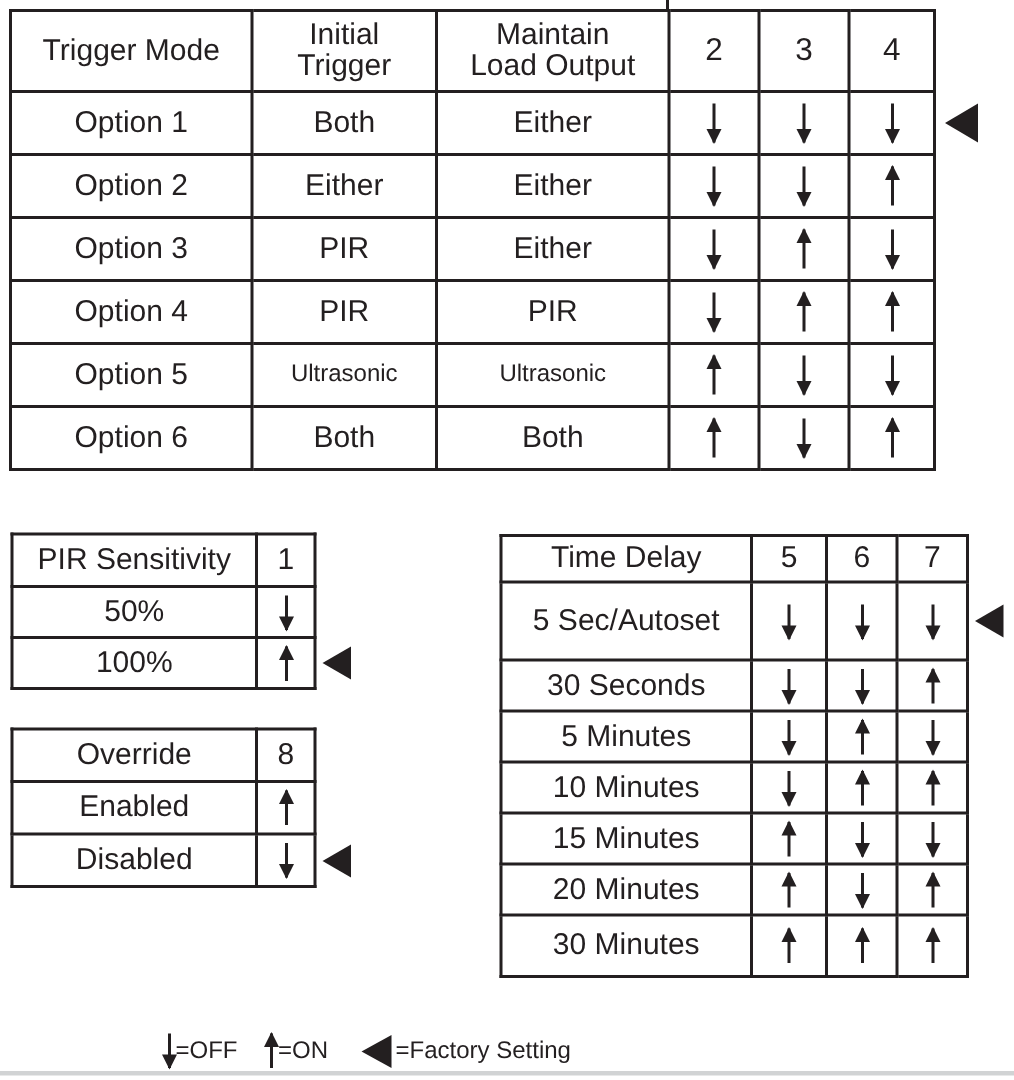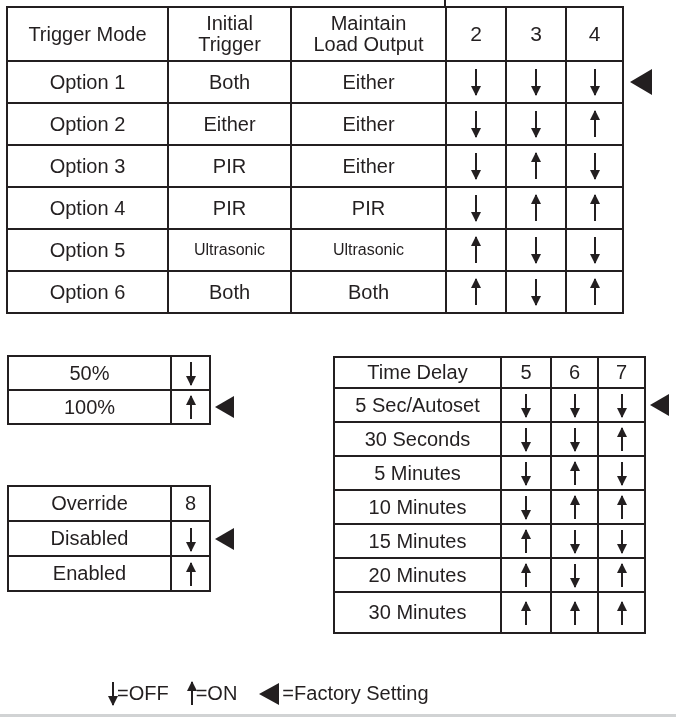--- a/index.html
+++ b/index.html
@@ -36,21 +36,21 @@
   
   .factory { display:none; position:absolute; left:100%; margin-left:8px; top:50%;
              transform:translateY(-50%); width:0; height:0;
              border-top:13px solid transparent; border-bottom:13px solid transparent;
              border-right:22px solid #231f20; }
   .factory[data-show="true"] { display:block; }
   .st .factory { border-top-width:11px; border-bottom-width:11px; border-right-width:19px; margin-left:6px; }
 
   
   .legend { position:absolute; left:112px; top:682px; height:30px;
-            display:flex; align-items:flex-start; gap:22px; font-size:20px; }
+            display:flex; align-items:flex-end; gap:22px; font-size:16px; }
   .legend-item { display:flex; align-items:center; gap:3px; }
   .legend .arrow { height:23px; }
   .tri { display:inline-block; width:0; height:0;
          border-top:11px solid transparent; border-bottom:11px solid transparent;
          border-right:20px solid #231f20; }
 
   .bottom-rule { position:absolute; left:0; top:714px; width:676px; height:3px; background:#d1d3d4; }
   .artifact { position:absolute; left:444px; top:0; width:2px; height:7px; background:#231f20; }
 </style>
 </head>
@@ -130,20 +130,24 @@
     </tr>
   </tbody>
     </table>
 
   <table class="tbl st pir">
     <colgroup>
         <col style="width:163px">
         <col style="width:39px">
       </colgroup>
     <tbody>
+        <tr style="height:35px">
+      <td>PIR Sensitivity</td>
+      <td>1</td>
+    </tr>
     <tr style="height:34px">
       <td>50%</td>
       <td><span class="arrow" data-dir="down"></span></td>
     </tr>
     <tr style="height:34px">
       <td>100%</td>
       <td><span class="arrow" data-dir="up"></span><span class="factory" data-show="true"></span></td>
     </tr>
   </tbody>
     </table>
@@ -152,45 +156,45 @@
     <colgroup>
         <col style="width:163px">
         <col style="width:39px">
       </colgroup>
     <tbody>
         <tr style="height:35px">
       <td>Override</td>
       <td>8</td>
     </tr>
     <tr style="height:35px">
+      <td>Enabled</td>
+      <td><span class="arrow" data-dir="up"></span></td>
+    </tr>
+    <tr style="height:35px">
       <td>Disabled</td>
       <td><span class="arrow" data-dir="down"></span><span class="factory" data-show="true"></span></td>
-    </tr>
-    <tr style="height:35px">
-      <td>Enabled</td>
-      <td><span class="arrow" data-dir="up"></span></td>
     </tr>
   </tbody>
     </table>
 
   <table class="tbl st tdl">
     <colgroup>
         <col style="width:167px">
         <col style="width:50px">
         <col style="width:47px">
         <col style="width:47px">
       </colgroup>
     <tbody>
         <tr style="height:31px">
       <td>Time Delay</td>
       <td>5</td>
       <td>6</td>
       <td>7</td>
     </tr>
-    <tr style="height:34px">
+    <tr style="height:52px">
       <td>5 Sec/Autoset</td>
       <td><span class="arrow" data-dir="down"></span></td>
       <td><span class="arrow" data-dir="down"></span></td>
       <td><span class="arrow" data-dir="down"></span><span class="factory" data-show="true"></span></td>
     </tr>
     <tr style="height:34px">
       <td>30 Seconds</td>
       <td><span class="arrow" data-dir="down"></span></td>
       <td><span class="arrow" data-dir="down"></span></td>
       <td><span class="arrow" data-dir="up"></span></td>

